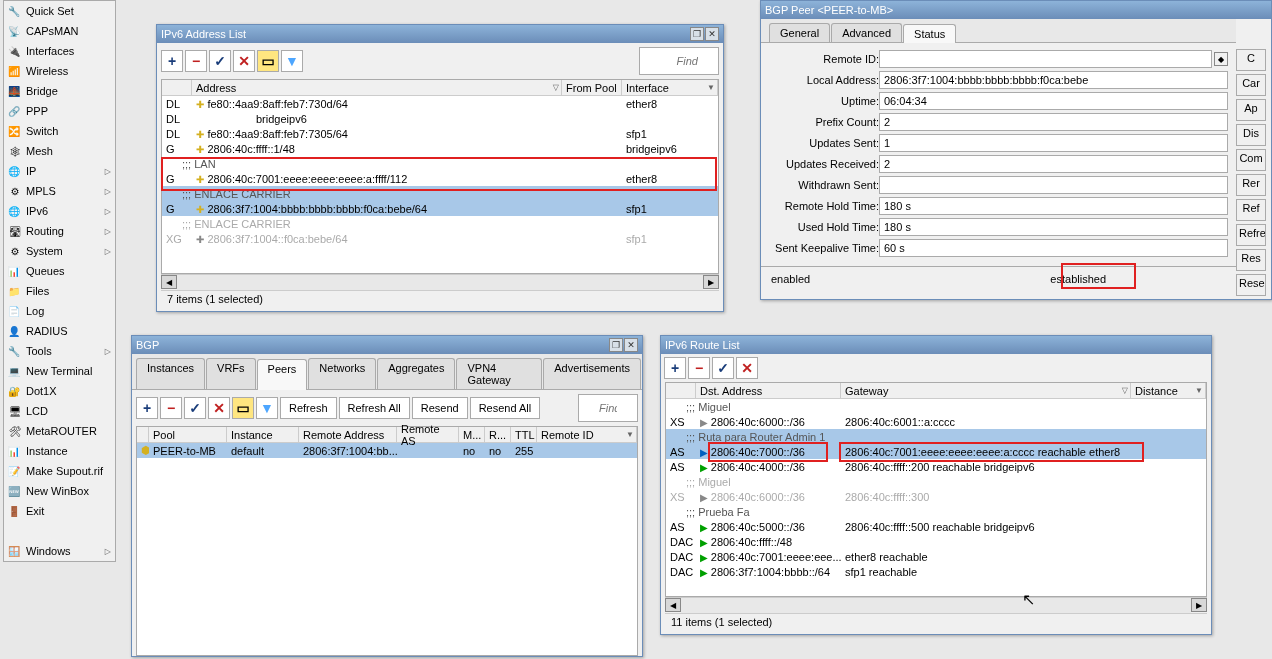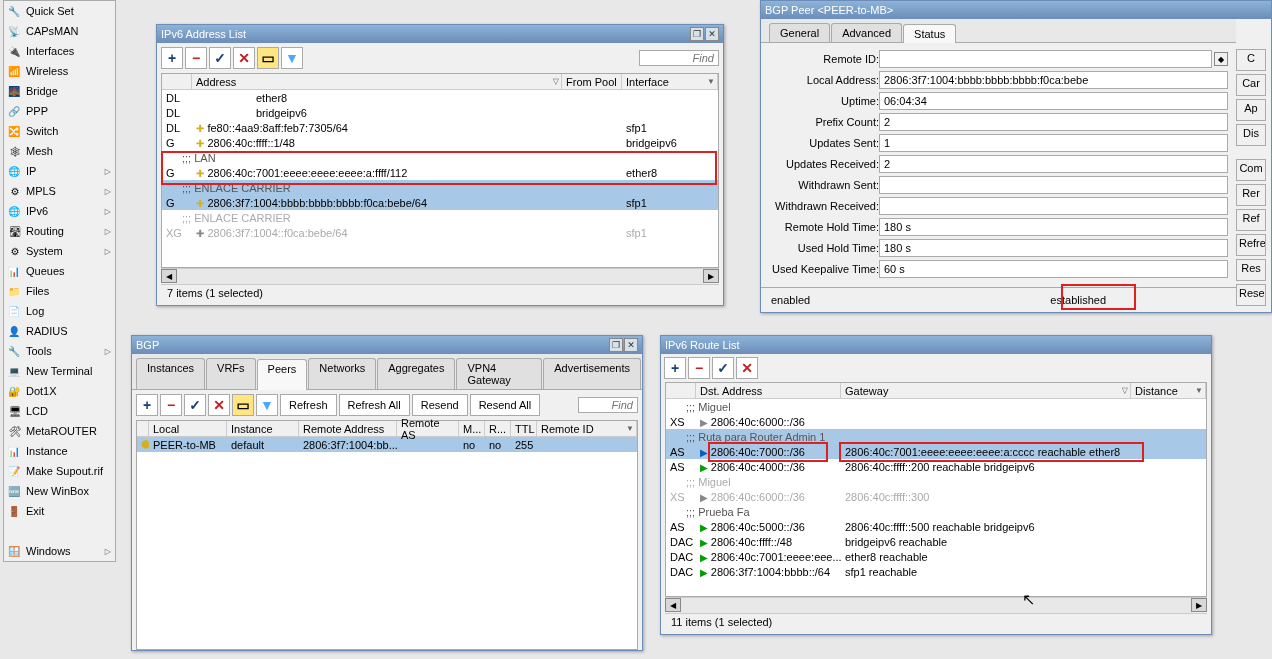--- a/index.html
+++ b/index.html
@@ -20,21 +20,21 @@
 
 .toolbar { display: flex; align-items: center; padding: 4px; gap: 2px; background: #f0f0f0; }
 .tbtn { width: 22px; height: 22px; border: 1px solid #aaa; background: #fff; display: inline-flex; align-items: center; justify-content: center; cursor: pointer; font-size: 14px; font-weight: bold; }
 .tbtn.plus { color: #1a3d7a; }
 .tbtn.minus { color: #c02020; }
 .tbtn.check { color: #1a3d7a; }
 .tbtn.x { color: #c02020; }
 .tbtn.yellow { background: #ffe680; }
 .tbtn.filter { color: #4da6ff; }
 .tbtn-text { height: 22px; border: 1px solid #aaa; background: #fff; padding: 0 8px; display: inline-flex; align-items: center; cursor: pointer; }
-.find-input { width: 80px; height: 16px; border: 1px solid #aaa; color: #888; font-style: italic; padding: 0 4px; margin-left: auto; text-align: right; }
+.find-input { width: 80px; height: 28px; border: 1px solid #aaa; color: #888; font-style: italic; padding: 0 20px; margin-left: auto; text-align: right; }
 
 
 .table-wrap { background: #fff; border: 1px solid #aaa; margin: 0 4px; position: relative; }
 .thead { display: flex; background: #f0f0f0; border-bottom: 1px solid #ccc; height: 16px; }
 .th { border-right: 1px solid #ccc; padding: 1px 4px; display: flex; align-items: center; font-size: 11px; position: relative; }
 .th .sort { position: absolute; right: 2px; font-size: 8px; color: #666; }
 .tbody { }
 .trow { display: flex; height: 15px; align-items: center; }
 .trow:nth-child(even) { }
 .trow.selected { background: #a8c8e8; }
@@ -218,20 +218,21 @@
         </div>
       <div class="th" style="width:60px">From Pool</div>
       <div class="th" style="flex:1">
           <span>Interface</span>
           <span class="sort" style="right:2px">▼</span>
         </div>
     </div>
     <div class="tbody" id="ipv6-tbody">
         <div class="trow " style="">
           <div class="td" style="width:30px">DL</div>
+          <div class="td" style="width:370px"><span class="flag-icon ">✚</span> fe80::4aa9:8aff:feb7:730d/64</div>
           <div class="td" style="width:60px"></div>
           <div class="td" style="flex:1">ether8</div>
         </div>
         <div class="trow " style="">
           <div class="td" style="width:30px">DL</div>
           <div class="td" style="width:60px"></div>
           <div class="td" style="flex:1">bridgeipv6</div>
         </div>
         <div class="trow " style="">
           <div class="td" style="width:30px">DL</div>
@@ -302,21 +303,21 @@
     <span class="tbtn filter">▼</span>
     <span class="tbtn-text">Refresh</span>
     <span class="tbtn-text">Refresh All</span>
     <span class="tbtn-text">Resend</span>
     <span class="tbtn-text">Resend All</span>
     <input class="find-input" style="width: 60px;" placeholder="Find">
   </div>
   <div class="table-wrap" style="height:230px;">
     <div class="thead">
       <div class="th" style="width:12px"></div>
-      <div class="th" style="width:78px">Local</div>
+      <div class="th" style="width:78px">Pool</div>
       <div class="th" style="width:72px">Instance</div>
       <div class="th" style="width:98px">Remote Address</div>
       <div class="th" style="width:62px">Remote AS</div>
       <div class="th" style="width:26px">M...</div>
       <div class="th" style="width:26px">R...</div>
       <div class="th" style="width:26px">TTL</div>
       <div class="th" style="flex:1">
           <span>Remote ID</span>
           <span class="sort" style="right:2px">▼</span>
         </div>
@@ -372,48 +373,44 @@
           </div>
           <div class="form-row">
             <span class="form-label">Updates Received:</span>
             <span class="form-value">2</span>
           </div>
           <div class="form-row">
             <span class="form-label">Withdrawn Sent:</span>
             <span class="form-value"></span>
           </div>
           <div class="form-row">
-            <span class="form-label">Withdrawn Received:</span>
-            <span class="form-value"></span>
-          </div>
-          <div class="form-row">
             <span class="form-label">Remote Hold Time:</span>
             <span class="form-value">180 s</span>
           </div>
           <div class="form-row">
             <span class="form-label">Used Hold Time:</span>
             <span class="form-value">180 s</span>
           </div>
           <div class="form-row">
-            <span class="form-label">Used Keepalive Time:</span>
+            <span class="form-label">Sent Keepalive Time:</span>
             <span class="form-value">60 s</span>
           </div>
         </div>
       <div class="status-footer" style="position:relative">
         <span class="status-box">enabled</span>
         <span style="flex:1"></span>
         <span class="status-box" style="margin-right:120px">established</span>
         <div class="redbox" style="left:300px; top:-4px; width:75px; height:26px;"></div>
       </div>
     </div>
     <div style="width:35px; padding-top:30px; overflow:hidden;" id="side-buttons">
         <div class="side-btn" style="margin-bottom:3px">C</div>
         <div class="side-btn" style="margin-bottom:3px">Car</div>
         <div class="side-btn" style="margin-bottom:3px">Ap</div>
-        <div class="side-btn" style="margin-bottom:13px">Dis</div>
+        <div class="side-btn" style="margin-bottom:3px">Dis</div>
         <div class="side-btn" style="margin-bottom:3px">Com</div>
         <div class="side-btn" style="margin-bottom:3px">Rer</div>
         <div class="side-btn" style="margin-bottom:3px">Ref</div>
         <div class="side-btn" style="margin-bottom:3px">Refre</div>
         <div class="side-btn" style="margin-bottom:3px">Res</div>
         <div class="side-btn" style="margin-bottom:3px">Rese</div>
       </div>
   </div>
 </div>
 
@@ -438,20 +435,21 @@
       <div class="th" style="flex:1">
           <span>Distance</span>
           <span class="sort" style="right:2px">▼</span>
         </div>
     </div>
     <div class="tbody" id="route-tbody">
         <div class="trow comment " style="">;;; Miguel</div>
         <div class="trow " style="">
           <div class="td" style="width:30px">XS</div>
           <div class="td" style="width:145px"><span class="route-arrow gray">▶</span> 2806:40c:6000::/36</div>
+          <div class="td" style="width:290px">2806:40c:6001::a:cccc</div>
           <div class="td" style="flex:1"></div>
         </div>
         <div class="trow comment selected" style="">;;; Ruta para Router Admin 1</div>
         <div class="trow selected" style="">
           <div class="td" style="width:30px">AS</div>
           <div class="td" style="width:145px"><span class="route-arrow blue">▶</span> 2806:40c:7000::/36</div>
           <div class="td" style="width:290px">2806:40c:7001:eeee:eeee:eeee:a:cccc reachable ether8</div>
           <div class="td" style="flex:1"></div>
         </div>
         <div class="trow " style="">
@@ -470,21 +468,20 @@
         <div class="trow comment " style="">;;; Prueba Fa</div>
         <div class="trow " style="">
           <div class="td" style="width:30px">AS</div>
           <div class="td" style="width:145px"><span class="route-arrow green">▶</span> 2806:40c:5000::/36</div>
           <div class="td" style="width:290px">2806:40c:ffff::500 reachable bridgeipv6</div>
           <div class="td" style="flex:1"></div>
         </div>
         <div class="trow " style="">
           <div class="td" style="width:30px">DAC</div>
           <div class="td" style="width:145px"><span class="route-arrow green">▶</span> 2806:40c:ffff::/48</div>
-          <div class="td" style="width:290px">bridgeipv6 reachable</div>
           <div class="td" style="flex:1"></div>
         </div>
         <div class="trow " style="">
           <div class="td" style="width:30px">DAC</div>
           <div class="td" style="width:145px"><span class="route-arrow green">▶</span> 2806:40c:7001:eeee:eee...</div>
           <div class="td" style="width:290px">ether8 reachable</div>
           <div class="td" style="flex:1"></div>
         </div>
         <div class="trow " style="">
           <div class="td" style="width:30px">DAC</div>

